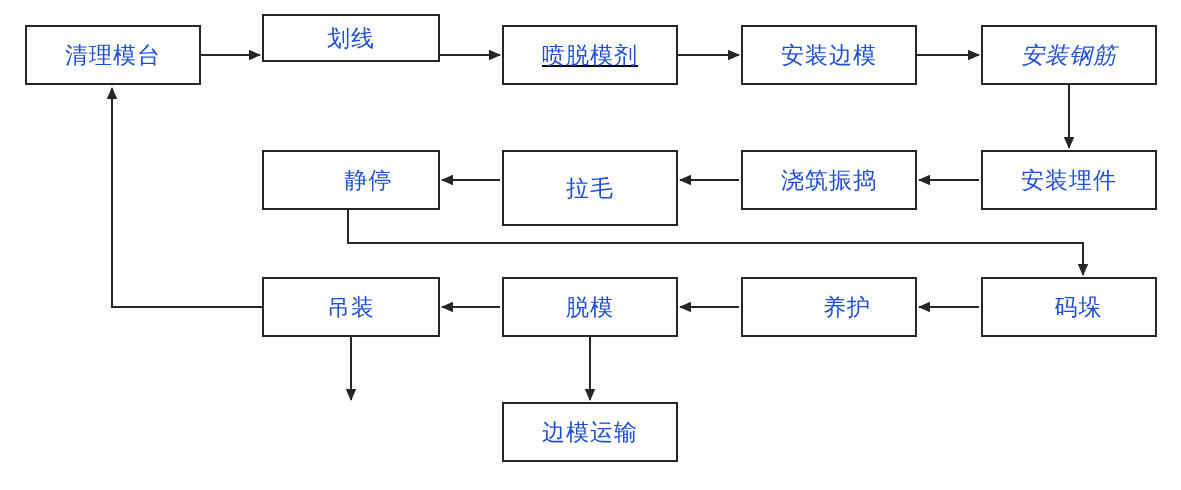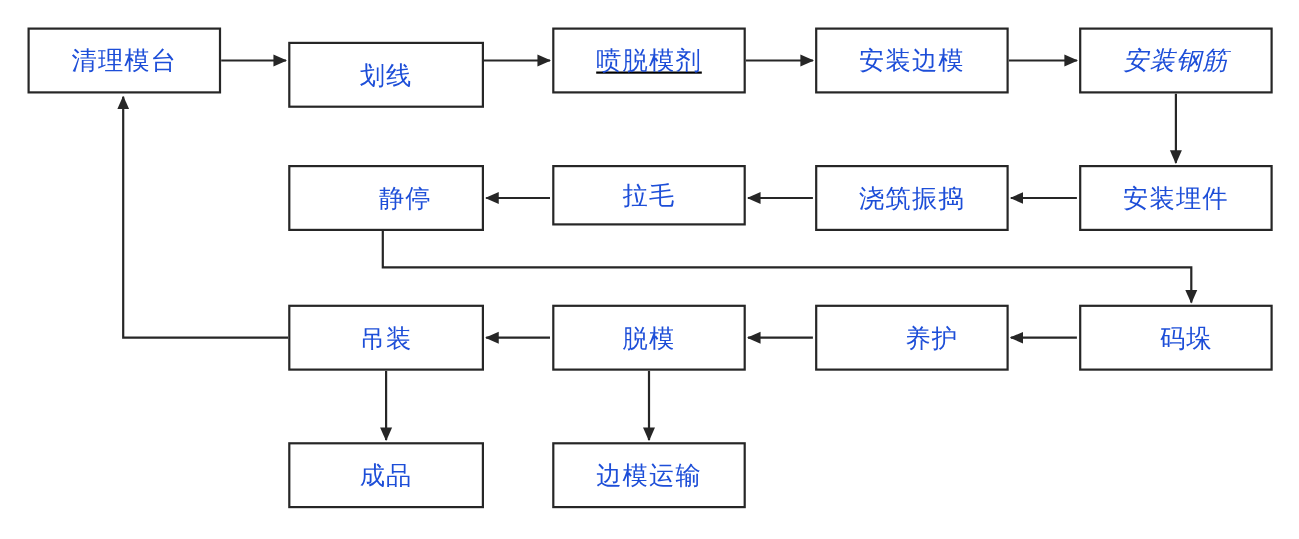--- a/index.html
+++ b/index.html
@@ -77,59 +77,56 @@
       <path d="M 262 307 L 112 307 L 112 88" marker-end="url(#arrow)"></path>
 
       <line x1="351" y1="337" x2="351" y2="400" marker-end="url(#arrow)"></line>
       <line x1="590" y1="337" x2="590" y2="400" marker-end="url(#arrow)"></line>
     </g>
   </svg>
 
   <div class="node" style="left:25px;  top:25px;  width:176px; height:60px;">
     <span class="node-label">清理模台</span>
   </div>
-  <div class="node" style="left:262px; top:38px;  width:178px; height:60px;">
+  <div class="node" style="left:262px; top:14px;  width:178px; height:48px;">
     <span class="node-label">划线</span>
   </div>
   <div class="node" style="left:502px; top:25px;  width:176px; height:60px;text-decoration:underline;">
     <span class="node-label">喷脱模剂</span>
   </div>
   <div class="node" style="left:741px; top:25px;  width:176px; height:60px;">
     <span class="node-label">安装边模</span>
   </div>
   <div class="node" style="left:981px; top:25px;  width:176px; height:60px;font-style:italic;">
     <span class="node-label">安装钢筋</span>
   </div>
 
   <div class="node" style="left:981px; top:150px; width:176px; height:60px;">
     <span class="node-label">安装埋件</span>
   </div>
   <div class="node" style="left:741px; top:150px; width:176px; height:60px;">
     <span class="node-label">浇筑振捣</span>
   </div>
-  <div class="node" style="left:502px; top:150px; width:176px; height:55px;">
+  <div class="node" style="left:502px; top:150px; width:176px; height:76px;">
     <span class="node-label">拉毛</span>
   </div>
   <div class="node" style="left:262px; top:150px; width:178px; height:60px;padding-left:35px;">
     <span class="node-label">静停</span>
   </div>
 
   <div class="node" style="left:981px; top:277px; width:176px; height:60px;padding-left:19px;">
     <span class="node-label">码垛</span>
   </div>
   <div class="node" style="left:741px; top:277px; width:176px; height:60px;padding-left:36px;">
     <span class="node-label">养护</span>
   </div>
   <div class="node" style="left:502px; top:277px; width:176px; height:60px;">
     <span class="node-label">脱模</span>
   </div>
   <div class="node" style="left:262px; top:277px; width:178px; height:60px;">
     <span class="node-label">吊装</span>
   </div>
 
-  <div class="node" style="left:262px; top:402px; width:178px; height:60px;">
-    <span class="node-label">成品</span>
-  </div>
   <div class="node" style="left:502px; top:402px; width:176px; height:60px;">
     <span class="node-label">边模运输</span>
   </div>
 
 </div>
 
 </body></html>

